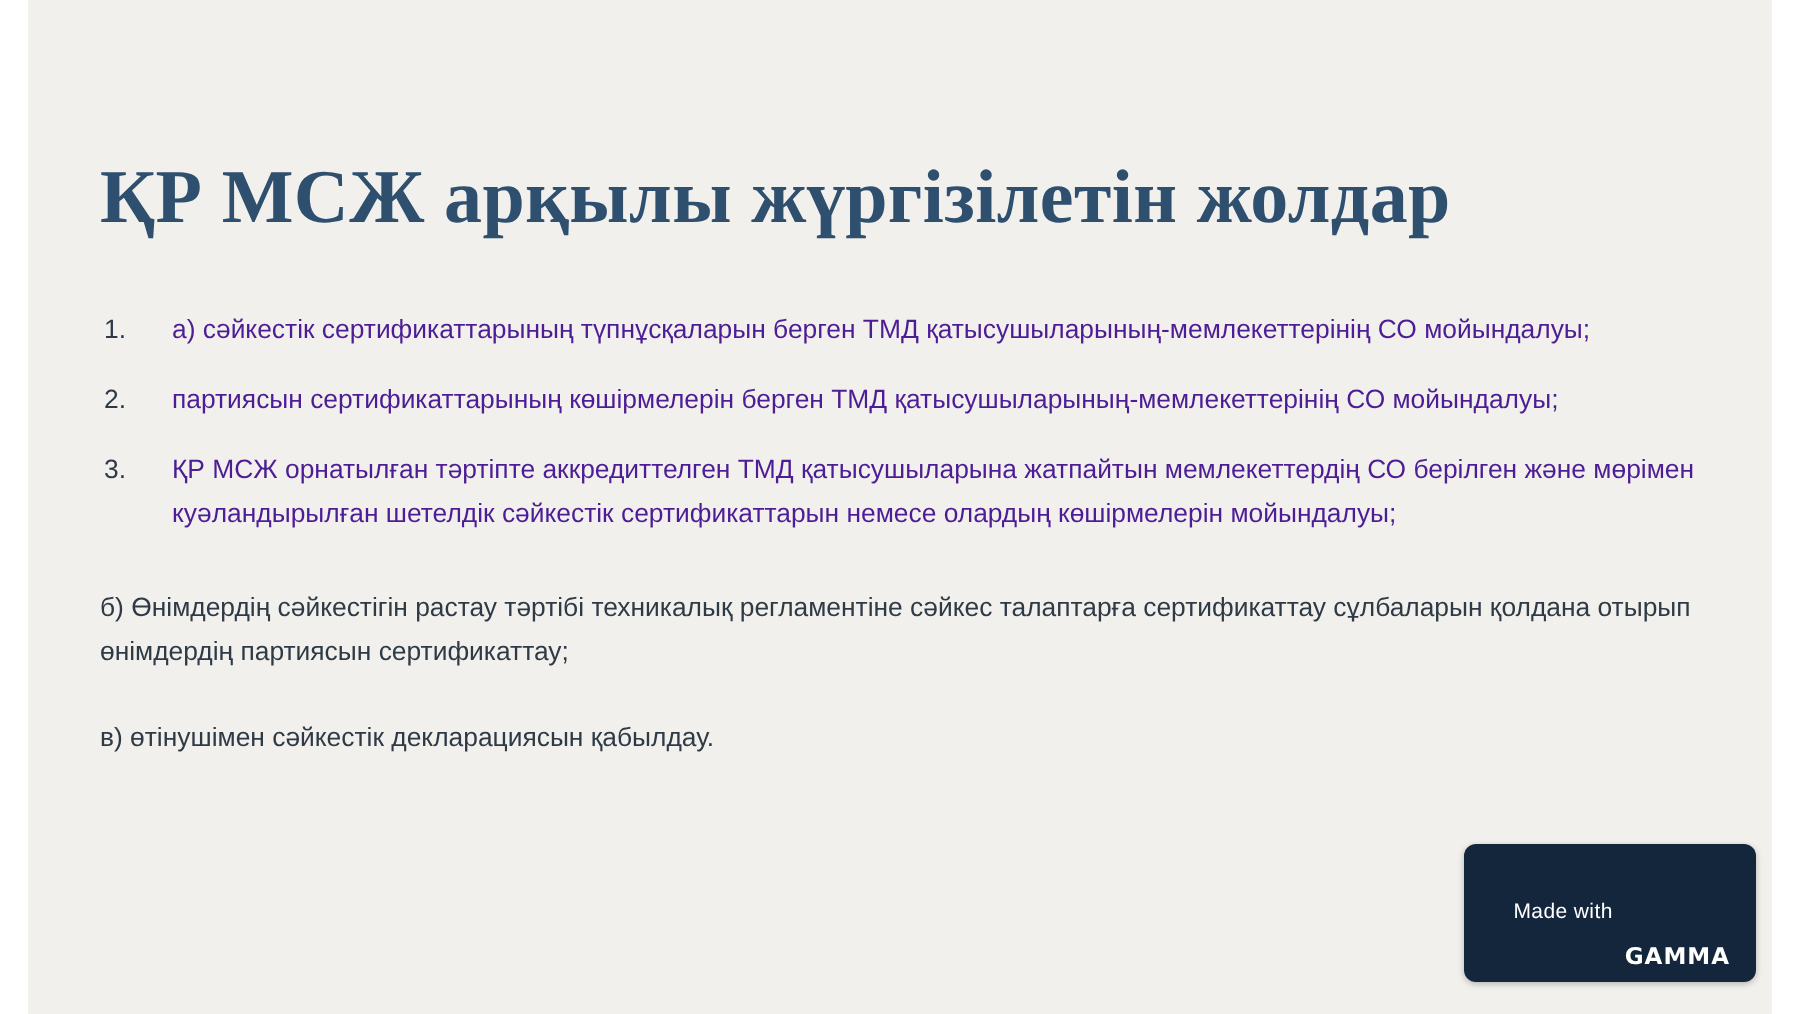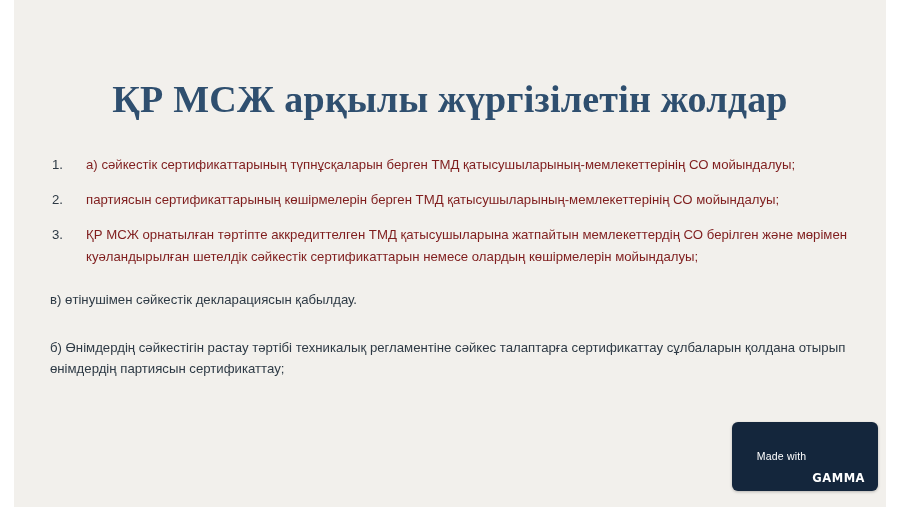--- a/index.html
+++ b/index.html
@@ -34,36 +34,35 @@
   }
 
   .slide-title {
     font-family: "Liberation Serif", serif;
     font-size: 38px;
     font-weight: 700;
     color: #2f4f6f;
     letter-spacing: 0.2px;
     margin: 0 0 32px 0;
     line-height: 1.15;
-    text-align: center;
   }
 
   ol.numbered {
     margin: 0;
     padding: 0;
     list-style: none;
     counter-reset: item;
   }
   ol.numbered > li {
     position: relative;
     padding-left: 36px;
     margin-bottom: 14px;
     font-size: 13.2px;
     line-height: 1.62;
-    color: #7f1d1d;
+    color: #4c1d95;
   }
   ol.numbered > li::before {
     counter-increment: item;
     content: counter(item) ".";
     position: absolute;
     left: 2px;
     top: 0;
     width: 24px;
     text-align: left;
     color: #2e3a45;
@@ -116,21 +115,21 @@
 
   <div class="content">
     <h1 class="slide-title">ҚР МСЖ арқылы жүргізілетін жолдар</h1>
 
     <ol class="numbered">
       <li>а) сәйкестік сертификаттарының түпнұсқаларын берген ТМД қатысушыларының-мемлекеттерінің СО мойындалуы;</li>
       <li>партиясын сертификаттарының көшірмелерін берген ТМД қатысушыларының-мемлекеттерінің СО мойындалуы;</li>
       <li>ҚР МСЖ орнатылған тәртіпте аккредиттелген ТМД қатысушыларына жатпайтын мемлекеттердің СО берілген және мөрімен куәландырылған шетелдік сәйкестік сертификаттарын немесе олардың көшірмелерін мойындалуы;</li>
     </ol>
 
+    <p class="para first">б) Өнімдердің сәйкестігін растау тәртібі техникалық регламентіне сәйкес талаптарға сертификаттау сұлбаларын қолдана отырып өнімдердің партиясын сертификаттау;</p>
     <p class="para">в) өтінушімен сәйкестік декларациясын қабылдау.</p>
-    <p class="para first">б) Өнімдердің сәйкестігін растау тәртібі техникалық регламентіне сәйкес талаптарға сертификаттау сұлбаларын қолдана отырып өнімдердің партиясын сертификаттау;</p>
   </div>
 
   <div class="gamma-badge">
     <span class="made-with">Made with</span>
     <span class="gamma-word">GAMMA</span>
   </div>
 </div>
 
 </body></html>

